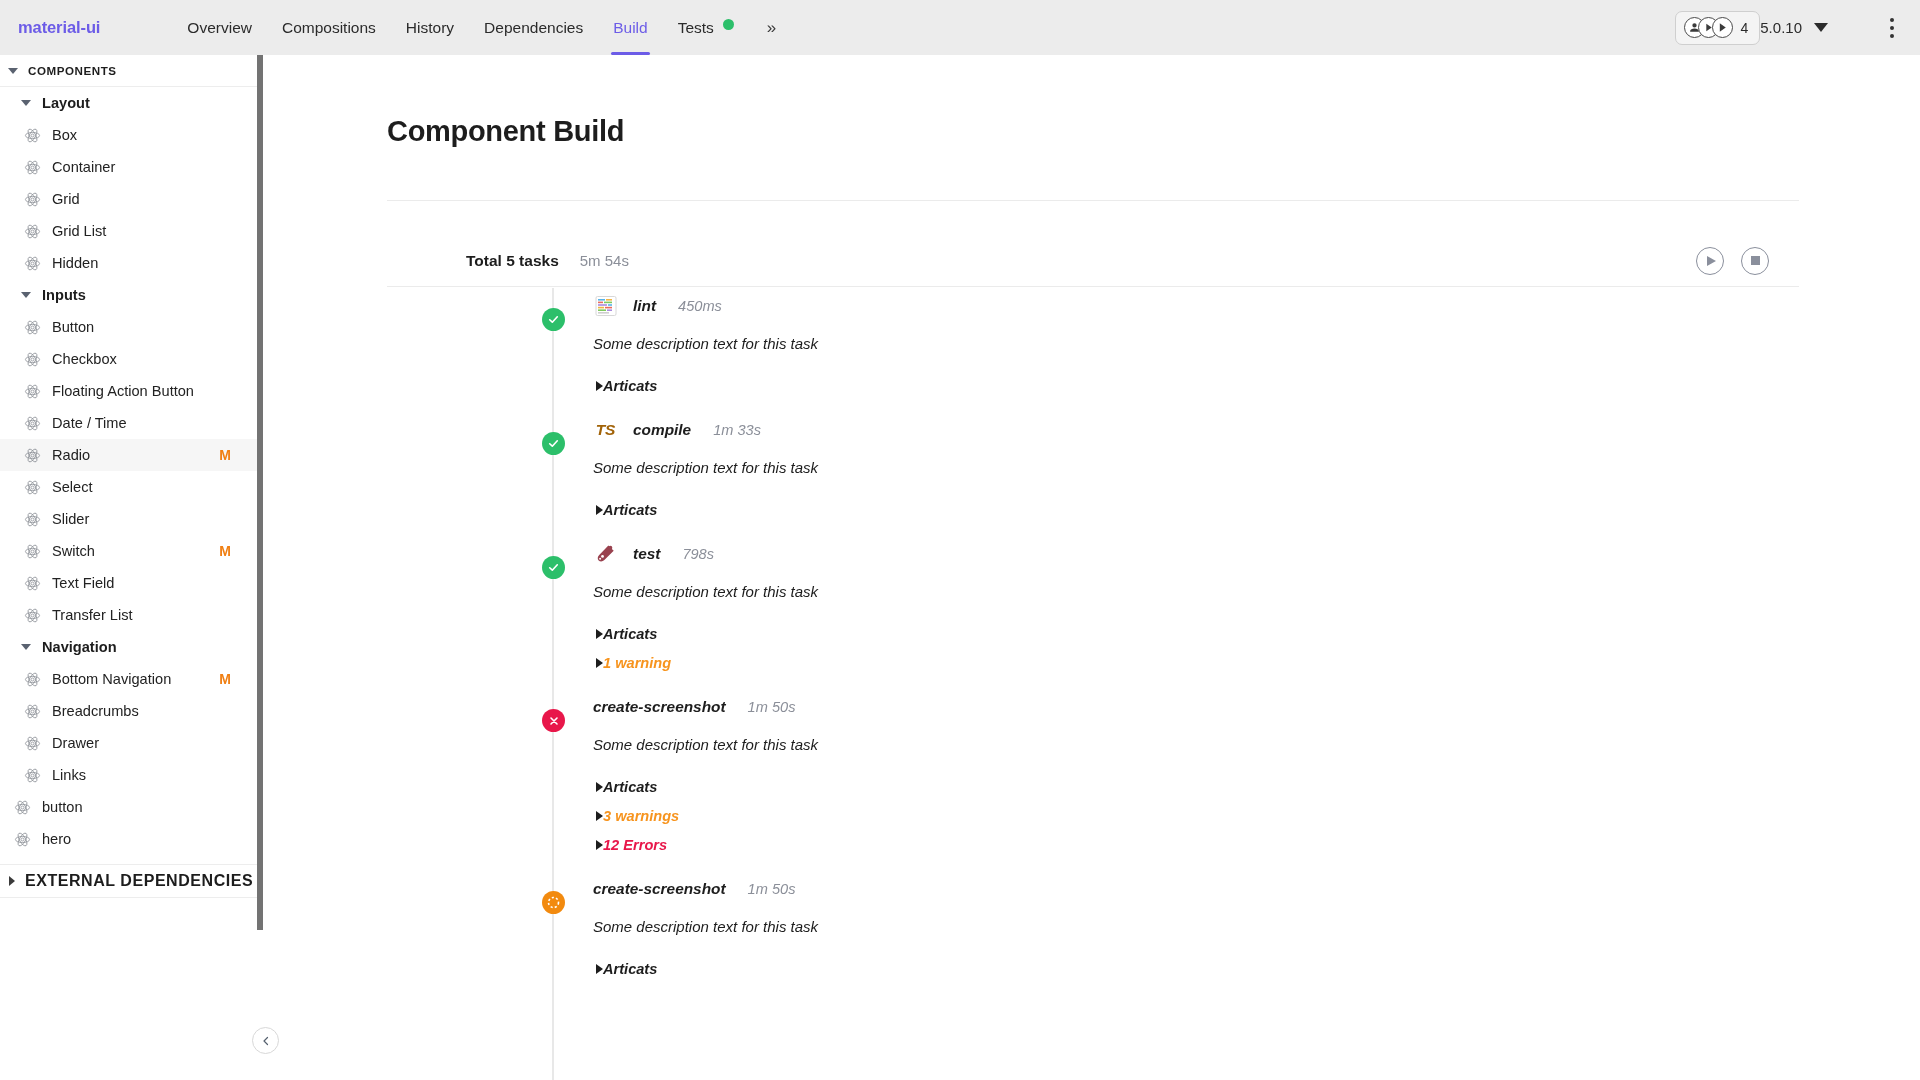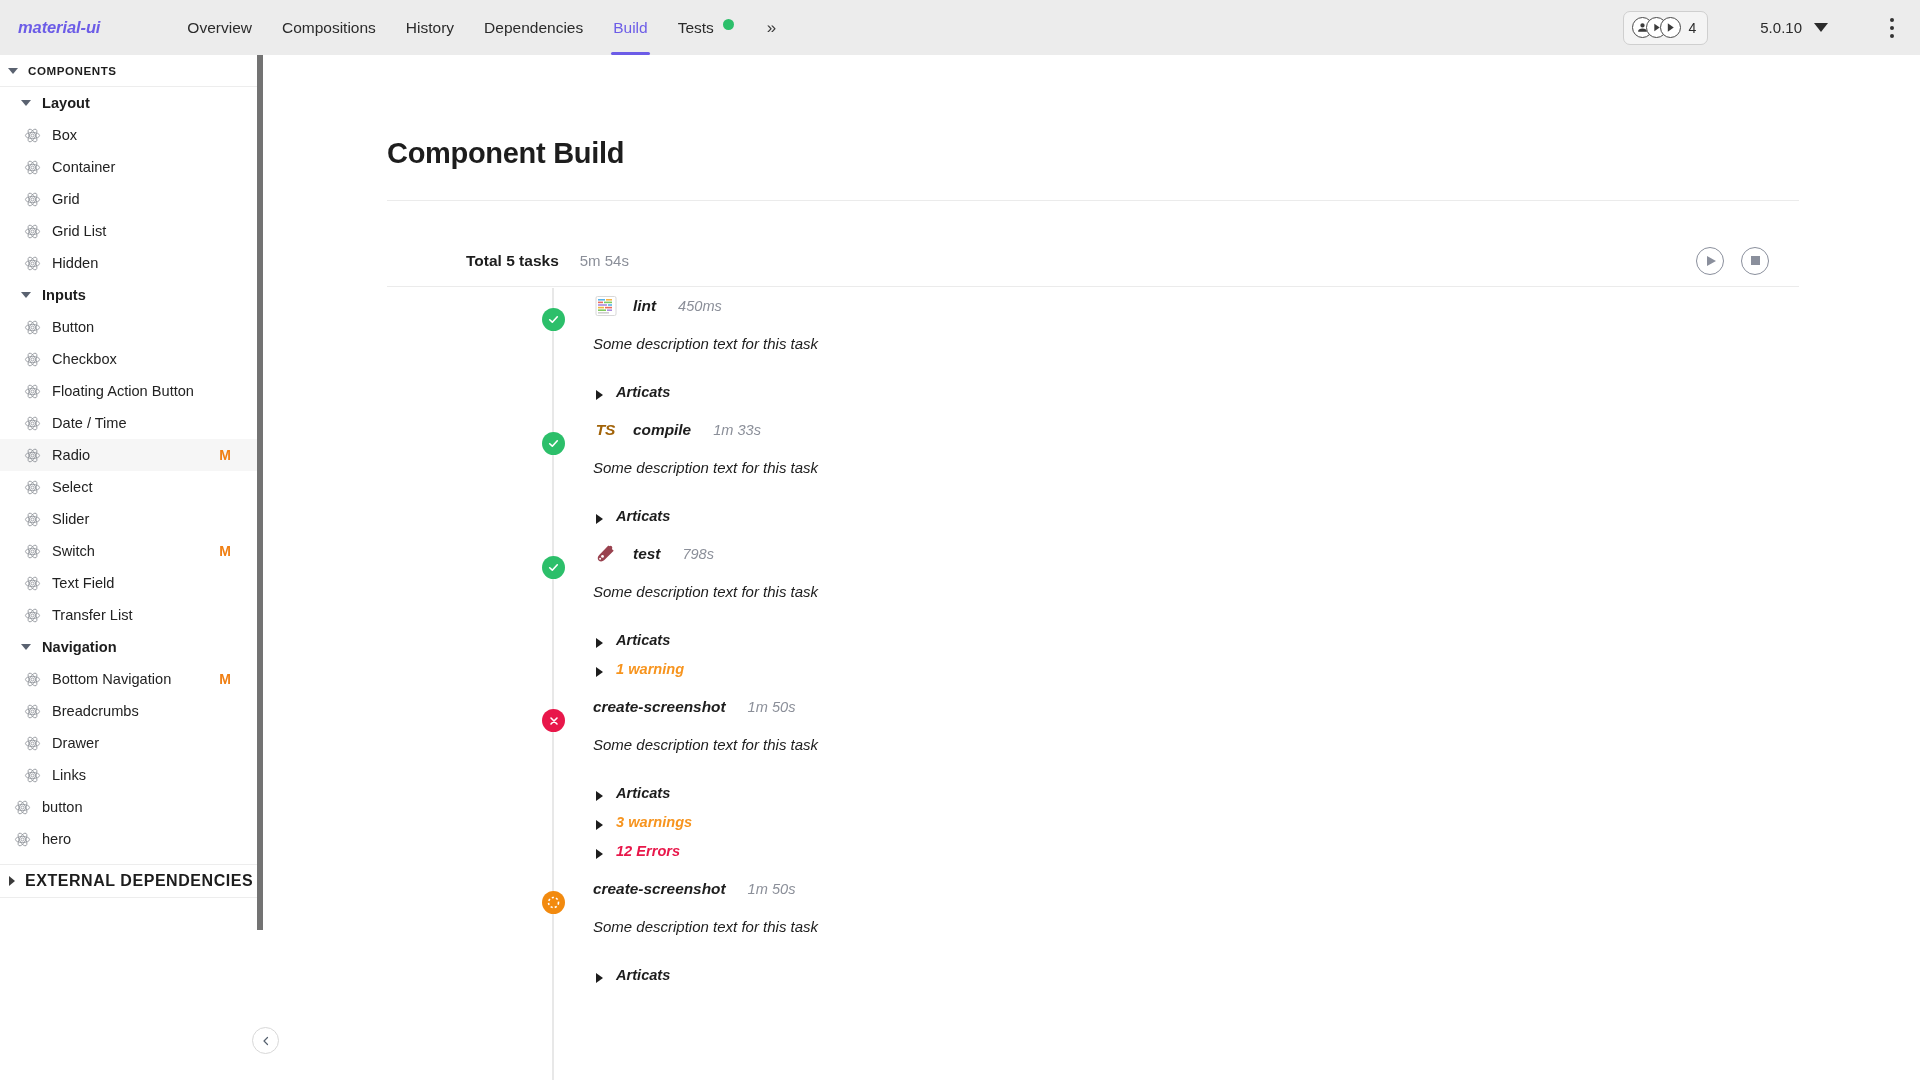--- a/index.html
+++ b/index.html
@@ -23,21 +23,20 @@
     z-index: 30;
   }
   .brand {
     margin-left: 18px;
     font-size: 16.5px;
     font-weight: 700;
     color: #6c5ce7;
     letter-spacing: -0.1px;
     cursor: pointer;
     white-space: nowrap;
-    font-style: italic;
   }
   .topnav {
     display: flex;
     align-items: center;
     gap: 30px;
     margin-left: 87px;
     height: 55px;
   }
   .topnav-item {
     position: relative;
@@ -106,21 +105,20 @@
   .avatar-stack .av:first-child { margin-left: 0; }
   .avatar-count {
     font-size: 14px;
     color: #2b2b2b;
     font-weight: 400;
   }
   .version-sel {
     display: flex;
     align-items: center;
     gap: 12px;
-    margin-left: 52px;
     cursor: pointer;
   }
   .version-label { font-size: 15px; color: #2b2b2b; }
   .caret-down {
     width: 0; height: 0;
     border-left: 7px solid transparent;
     border-right: 7px solid transparent;
     border-top: 9px solid #2b2b2b;
   }
   .kebab {
@@ -248,21 +246,21 @@
   
   .main {
     position: absolute;
     top: 55px; left: 263px;
     width: 1657px; height: 1025px;
     background: #fff;
     overflow: hidden;
   }
   .page-title {
     position: absolute;
-    left: 124px; top: 82px;
+    left: 124px; top: 60px;
     font-size: 29px;
     font-weight: 700;
     color: #1d1d1d;
     letter-spacing: -0.3px;
   }
   .title-rule {
     position: absolute;
     left: 124px; top: 145px;
     width: 1412px;
     height: 1px;
@@ -382,22 +380,21 @@
     margin-left: 22px;
   }
   .task-desc {
     font-size: 15px;
     color: #1d1d1d;
     margin-top: 11px;
   }
   .task-rows { margin-top: 19px; }
   .expand-row {
     display: flex;
-    align-items: flex-end;
-    gap: 13px;
+    align-items: center;
     height: 29px;
     cursor: pointer;
   }
   .chev-r {
     width: 0; height: 0;
     border-top: 5px solid transparent;
     border-bottom: 5px solid transparent;
     border-left: 7px solid #1d1d1d;
     margin-left: 3px;
   }

